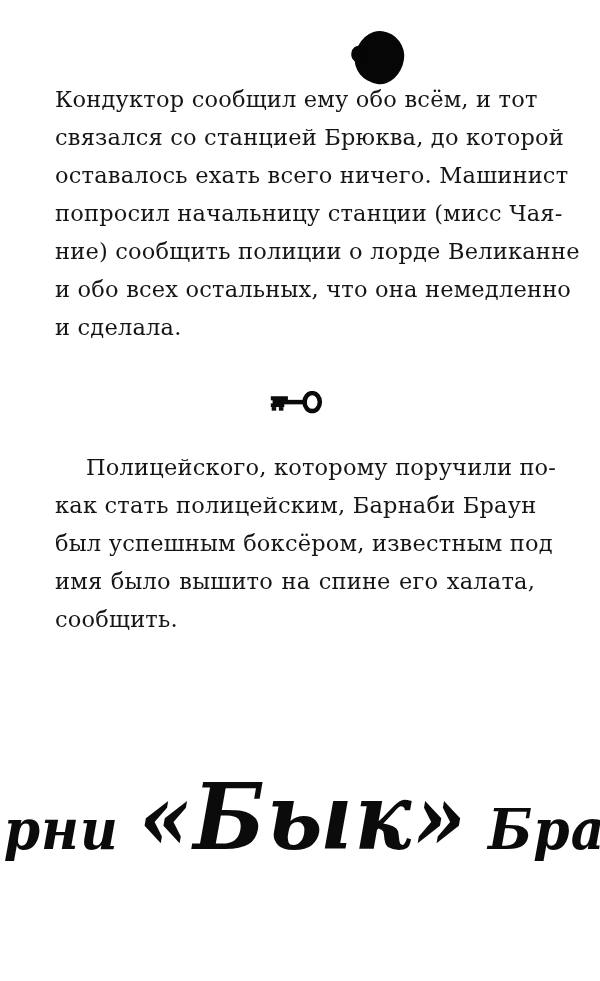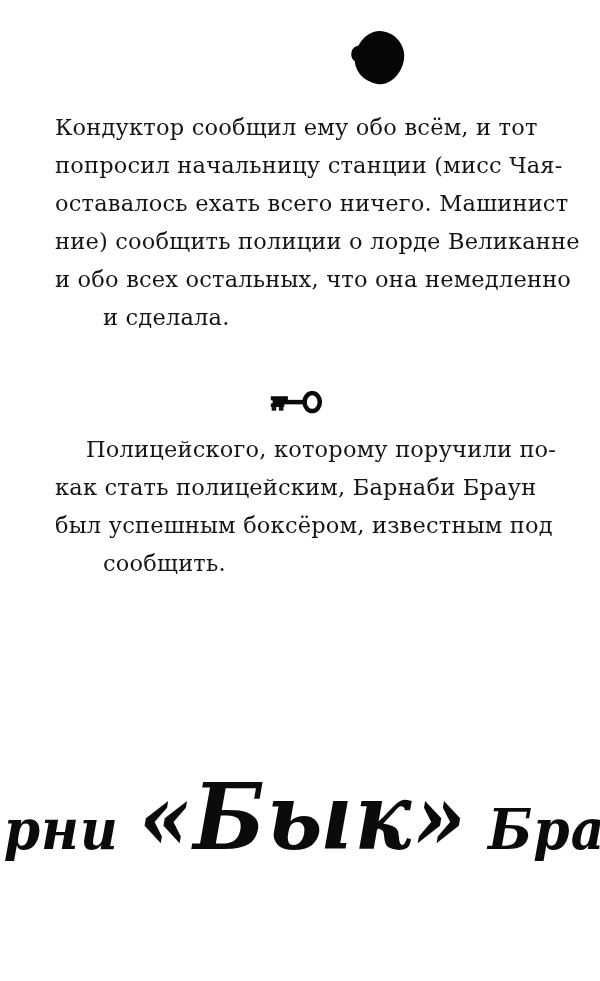--- a/index.html
+++ b/index.html
@@ -41,30 +41,29 @@
 
   
   .para {
     position: absolute;
     left: 55px;
     width: 480px;
     font-size: 22.5px;
     line-height: 38px;
     letter-spacing: 0.2px;
   }
-  .para-1 { top: 108px; }
-  .para-2 { top: 430px; }
+  .para-1 { top: 80px; }
+  .para-2 { top: 448px; }
   .line {
     text-align: justify;
     text-align-last: justify;
     white-space: nowrap;
   }
   .line.last {
     text-align-last: left;
-    margin-left: 48px;
   }
   .line.indent {
     text-indent: 31px;
   }
 
   
   .key-wrap {
     position: absolute;
     left: 269px;
     top: 391px;
@@ -94,22 +93,23 @@
 </style>
 </head>
 <body>
 
 <div class="page">
 
   <div class="ink-blot"></div>
 
   <div class="para para-1">
       <div class="line">Кондуктор сообщил ему обо всём, и тот</div>
+      <div class="line">связался со станцией Брюква, до которой</div>
+      <div class="line">оставалось ехать всего ничего. Машинист</div>
       <div class="line">попросил начальницу станции (мисс Чая-</div>
-      <div class="line">оставалось ехать всего ничего. Машинист</div>
       <div class="line">ние) сообщить полиции о лорде Великанне</div>
       <div class="line">и обо всех остальных, что она немедленно</div>
       <div class="line last">и сделала.</div>
     </div>
 
   <div class="key-wrap">
     <svg viewBox="0 0 60 26" xmlns="http://www.w3.org/2000/svg" aria-hidden="true">
 
       <ellipse cx="48" cy="12" rx="8.5" ry="10" fill="none" stroke="#0a0a0a" stroke-width="5"></ellipse>
 
@@ -119,20 +119,21 @@
       <rect x="2" y="13.5" width="15" height="4" fill="#0a0a0a"></rect>
       <rect x="3" y="17.5" width="5" height="4" fill="#0a0a0a"></rect>
       <rect x="11" y="17.5" width="5" height="4" fill="#0a0a0a"></rect>
     </svg>
   </div>
 
   <div class="para para-2">
       <div class="line indent">Полицейского, которому поручили по-</div>
       <div class="line">как стать полицейским, Барнаби Браун</div>
       <div class="line">был успешным боксёром, известным под</div>
+      <div class="line">имя было вышито на спине его халата,</div>
       <div class="line last">сообщить.</div>
     </div>
 
   <div class="signature">
     <span class="sig-side">Барни</span>
     <span class="sig-mid">«Бык»</span>
     <span class="sig-side">Браун</span>
   </div>
 
 </div>

